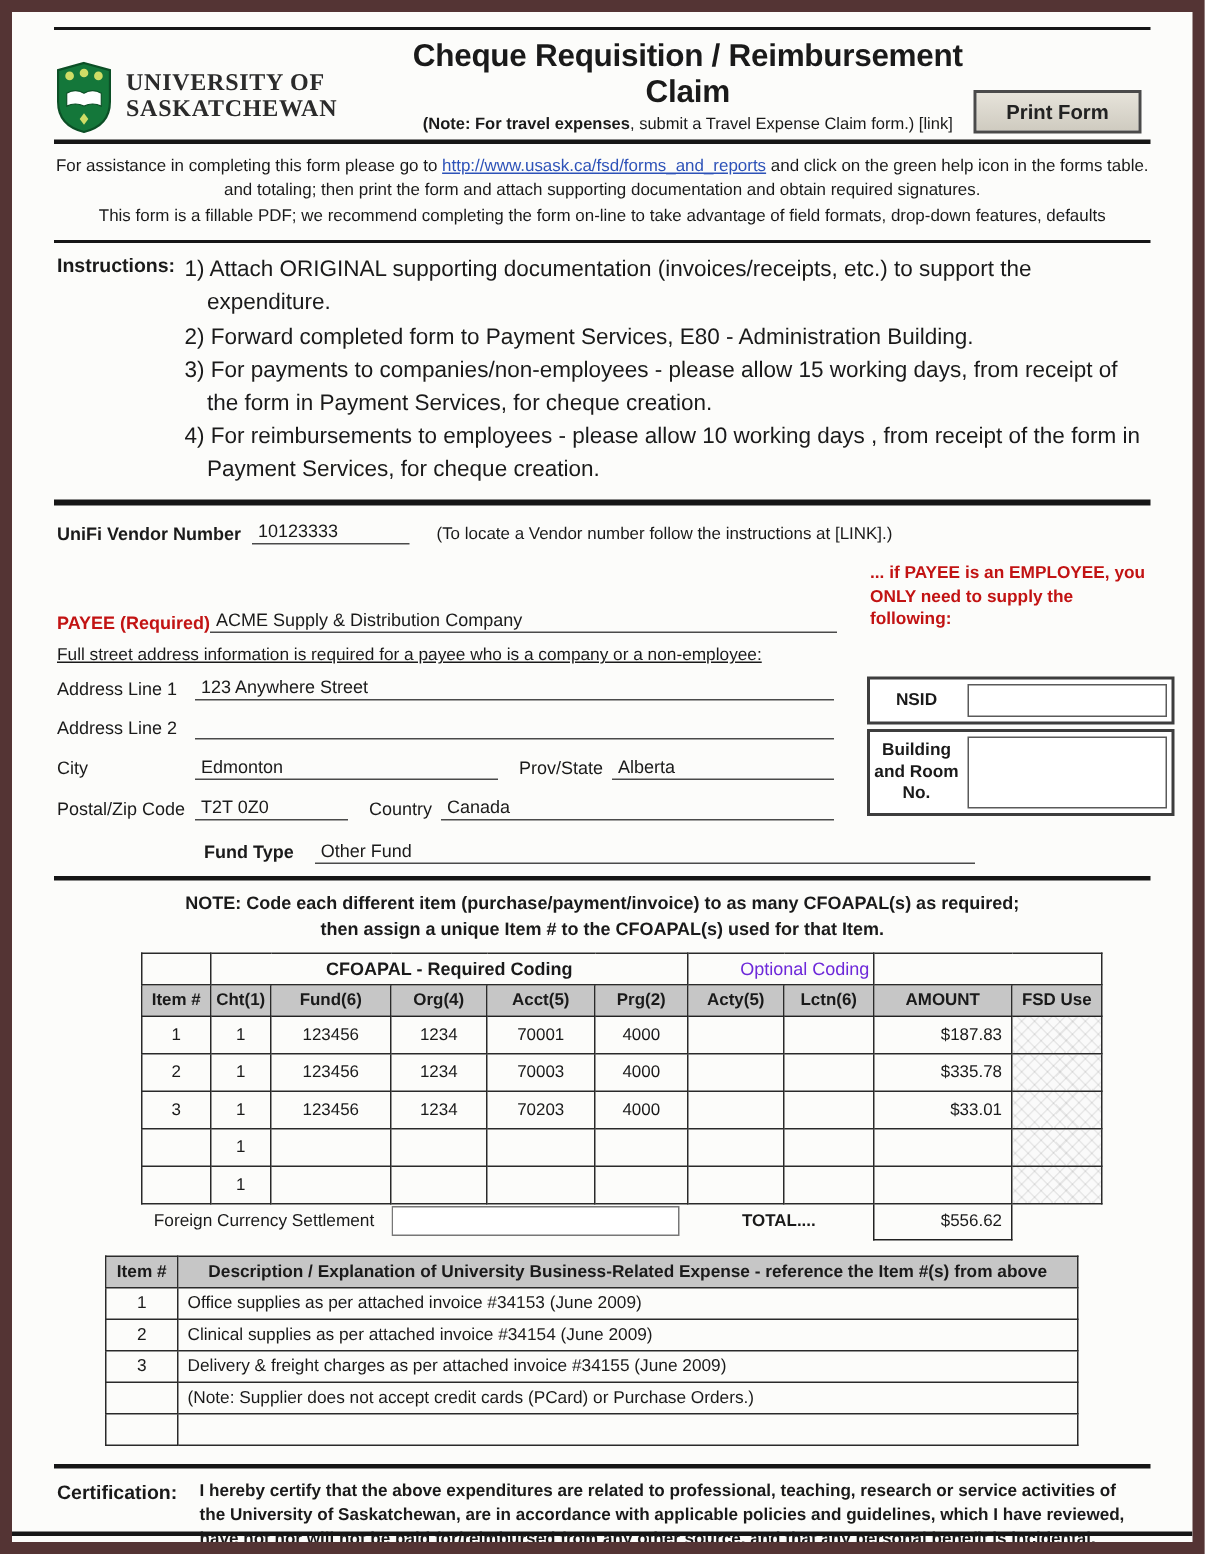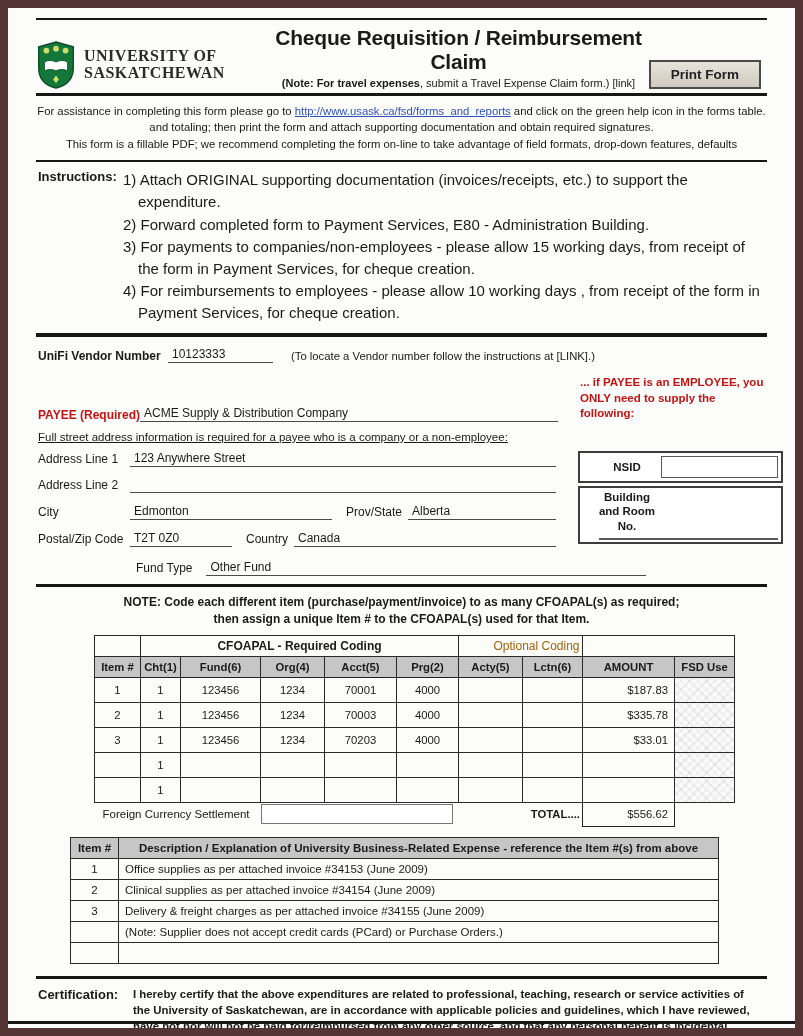--- a/index.html
+++ b/index.html
@@ -57,47 +57,47 @@
   .addr-area { display:flex; }
   .addr-left { width:520px; flex:none; padding-left:2px; }
   .addr-row { display:flex; align-items:flex-end; margin-bottom:11px; font-size:12px; }
   .addr-label { width:92px; flex:none; padding-bottom:1px; }
   .lbl-inline { flex:none; padding:0 6px 1px 14px; }
   .grow { flex:1; }
   .city-fld { width:202px; }
   .postal-fld { width:102px; }
 
   .emp-boxes { margin-left:22px; width:205px; flex:none; }
-  .emp-box { border:2px solid #3d3d3d; display:flex; align-items:stretch; background:#fff;padding-left:16px; }
+  .emp-box { border:2px solid #3d3d3d; display:flex; align-items:stretch; background:#fff; }
   .emp-box + .emp-box { margin-top:3px; }
   .emp-box-label { width:62px; flex:none; display:flex; align-items:center; justify-content:center; font-weight:bold; font-size:11.5px; text-align:center; line-height:1.25; padding:2px; }
   .emp-input { flex:1; margin:3px; border:1.5px solid #5a5a5a; background:#fff; }
   .nsid-box { height:32px; }
-  .bldg-box { height:58px;flex-direction:column; }
+  .bldg-box { height:58px; }
 
   .fund-row { display:flex; align-items:flex-end; margin:2px 0 8px 100px; font-size:12px; }
-  .fund-label { font-weight:normal; flex:none; padding-bottom:1px; }
+  .fund-label { font-weight:bold; flex:none; padding-bottom:1px; }
   .fund-val { width:440px; margin-left:14px; }
 
   
   .code-note { text-align:center; font-weight:bold; font-size:12px; line-height:1.4; margin:7px 0 7px 0; }
   table.coding { border-collapse:collapse; margin-left:58px; table-layout:fixed; font-size:11.3px; }
   table.coding td { border:1px solid #2a2a2a; height:25px; text-align:center; overflow:hidden; }
   table.coding tr.grp td { height:21px; font-size:12px; border:1.5px solid #2a2a2a; }
   table.coding tr.hdr-row td { height:21px; background:#c6c6c6; font-weight:bold; border-bottom:1.5px solid #222; }
   table.coding td.nb { border:none; background:transparent; }
   table.coding td.amt { text-align:right; padding-right:6px; }
-  .opt-hdr { color:#a16207; font-weight:normal;padding-left:32px; }
+  .opt-hdr { color:#6d28d9; font-weight:normal;padding-left:32px; }
   .hatch { background-color:#fafafa;
     background-image:repeating-linear-gradient(45deg,rgba(0,0,0,.08) 0 1px,transparent 1px 6px),
                      repeating-linear-gradient(135deg,rgba(0,0,0,.08) 0 1px,transparent 1px 6px); }
   tr.total-row td { border:none; height:24px; }
   tr.total-row td.fc-label { text-align:left; font-size:11.5px; padding-left:8px; white-space:nowrap; }
   .fc-input { height:20px; border:1.5px solid #777; background:#fff; margin-right:6px; }
-  tr.total-row td.total-lbl { text-align:right; font-weight:bold; padding-right:2px; white-space:nowrap; }
+  tr.total-row td.total-lbl { text-align:center; font-weight:bold; padding-right:2px; white-space:nowrap; }
   tr.total-row td.total-val { border:1.5px solid #222; text-align:right; padding-right:6px; }
 
   
   table.desc { border-collapse:collapse; margin:10px 0 0 34px; table-layout:fixed; font-size:11.5px; }
   table.desc td { border:1px solid #2a2a2a; height:21px; padding:1px 6px; overflow:hidden; }
   table.desc tr.hdr-row td { background:#c6c6c6; font-weight:bold; text-align:center; padding:2px 4px; }
   table.desc td.item-col { text-align:center; }
 
   
   .cert { display:flex; padding:8px 2px 2px 2px; }

